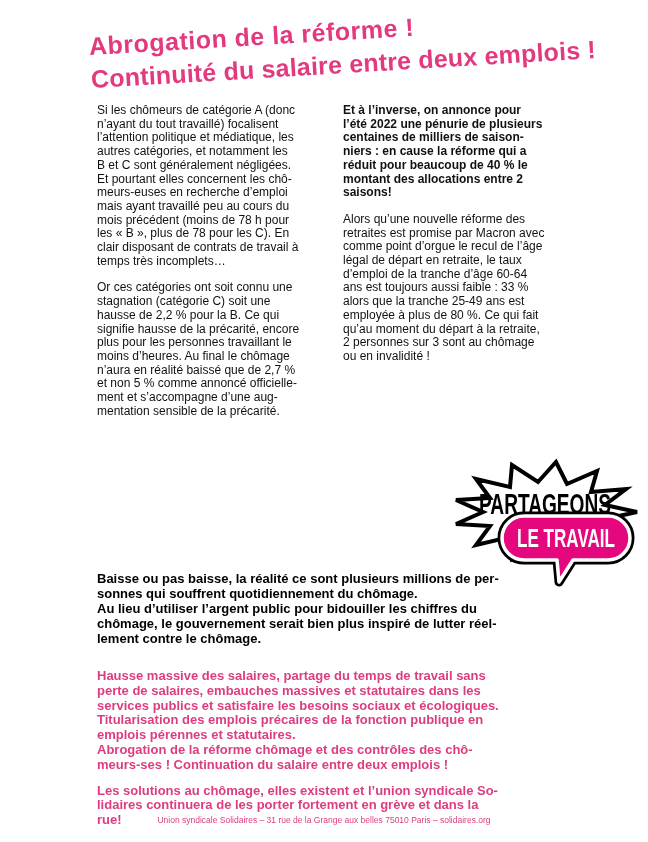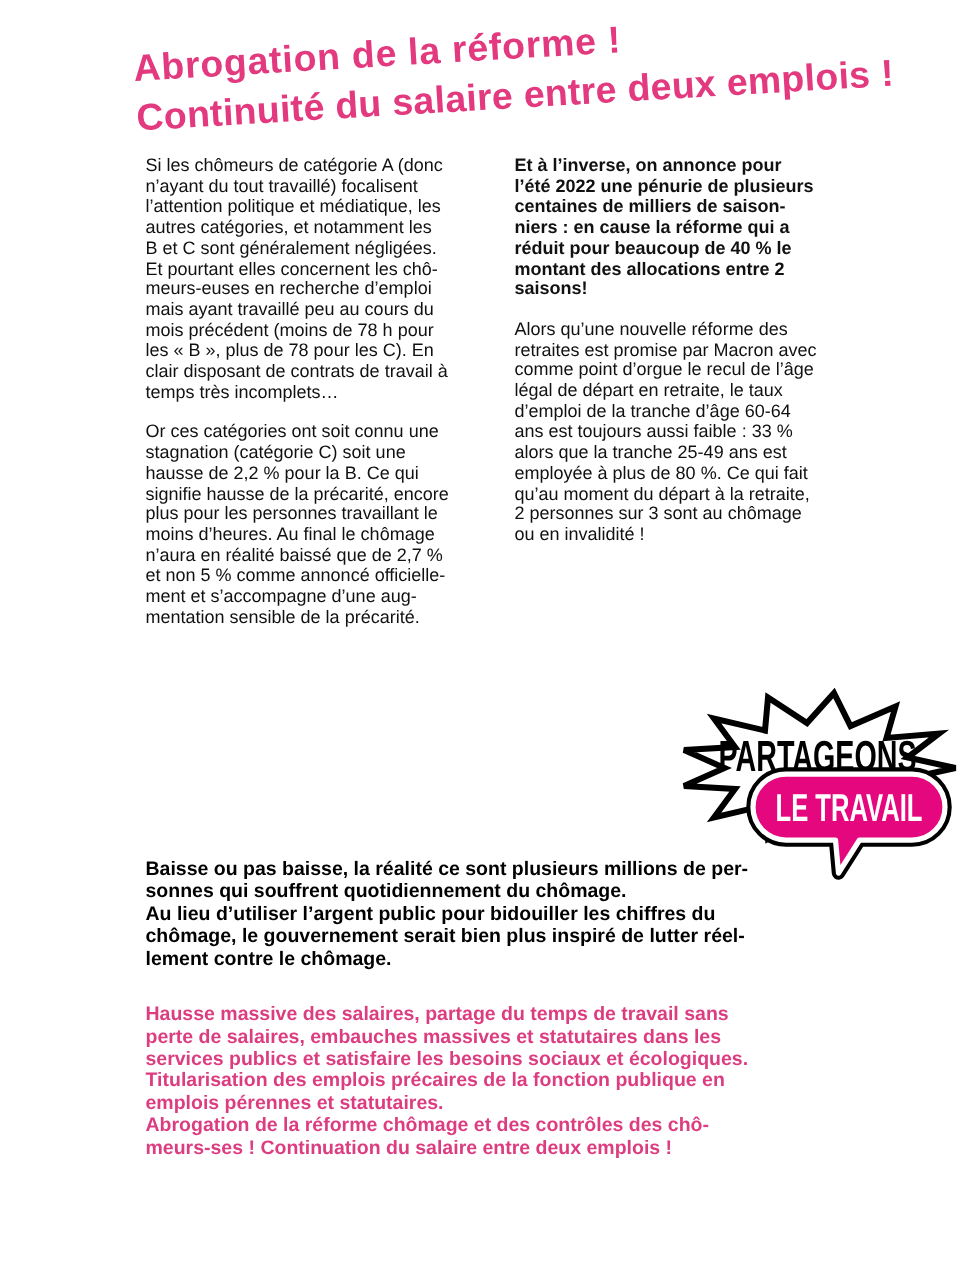--- a/index.html
+++ b/index.html
@@ -152,16 +152,20 @@
 lement contre le chômage.</div>
 
   <div class="block-pink">
     <p>Hausse massive des salaires, partage du temps de travail sans
 perte de salaires, embauches massives et statutaires dans les
 services publics et satisfaire les besoins sociaux et écologiques.
 Titularisation des emplois précaires de la fonction publique en
 emplois pérennes et statutaires.
 Abrogation de la réforme chômage et des contrôles des chô-
 meurs-ses ! Continuation du salaire entre deux emplois !</p>
+    <p class="closing">Les solutions au chômage, elles existent et l’union syndicale So-
+lidaires continuera de les porter fortement en grève et dans la
+rue!</p>
   </div>
 
+  <div class="footer">Union syndicale Solidaires – 31 rue de la Grange aux belles 75010 Paris – solidaires.org</div>
 
 </div>
 
 </body></html>

